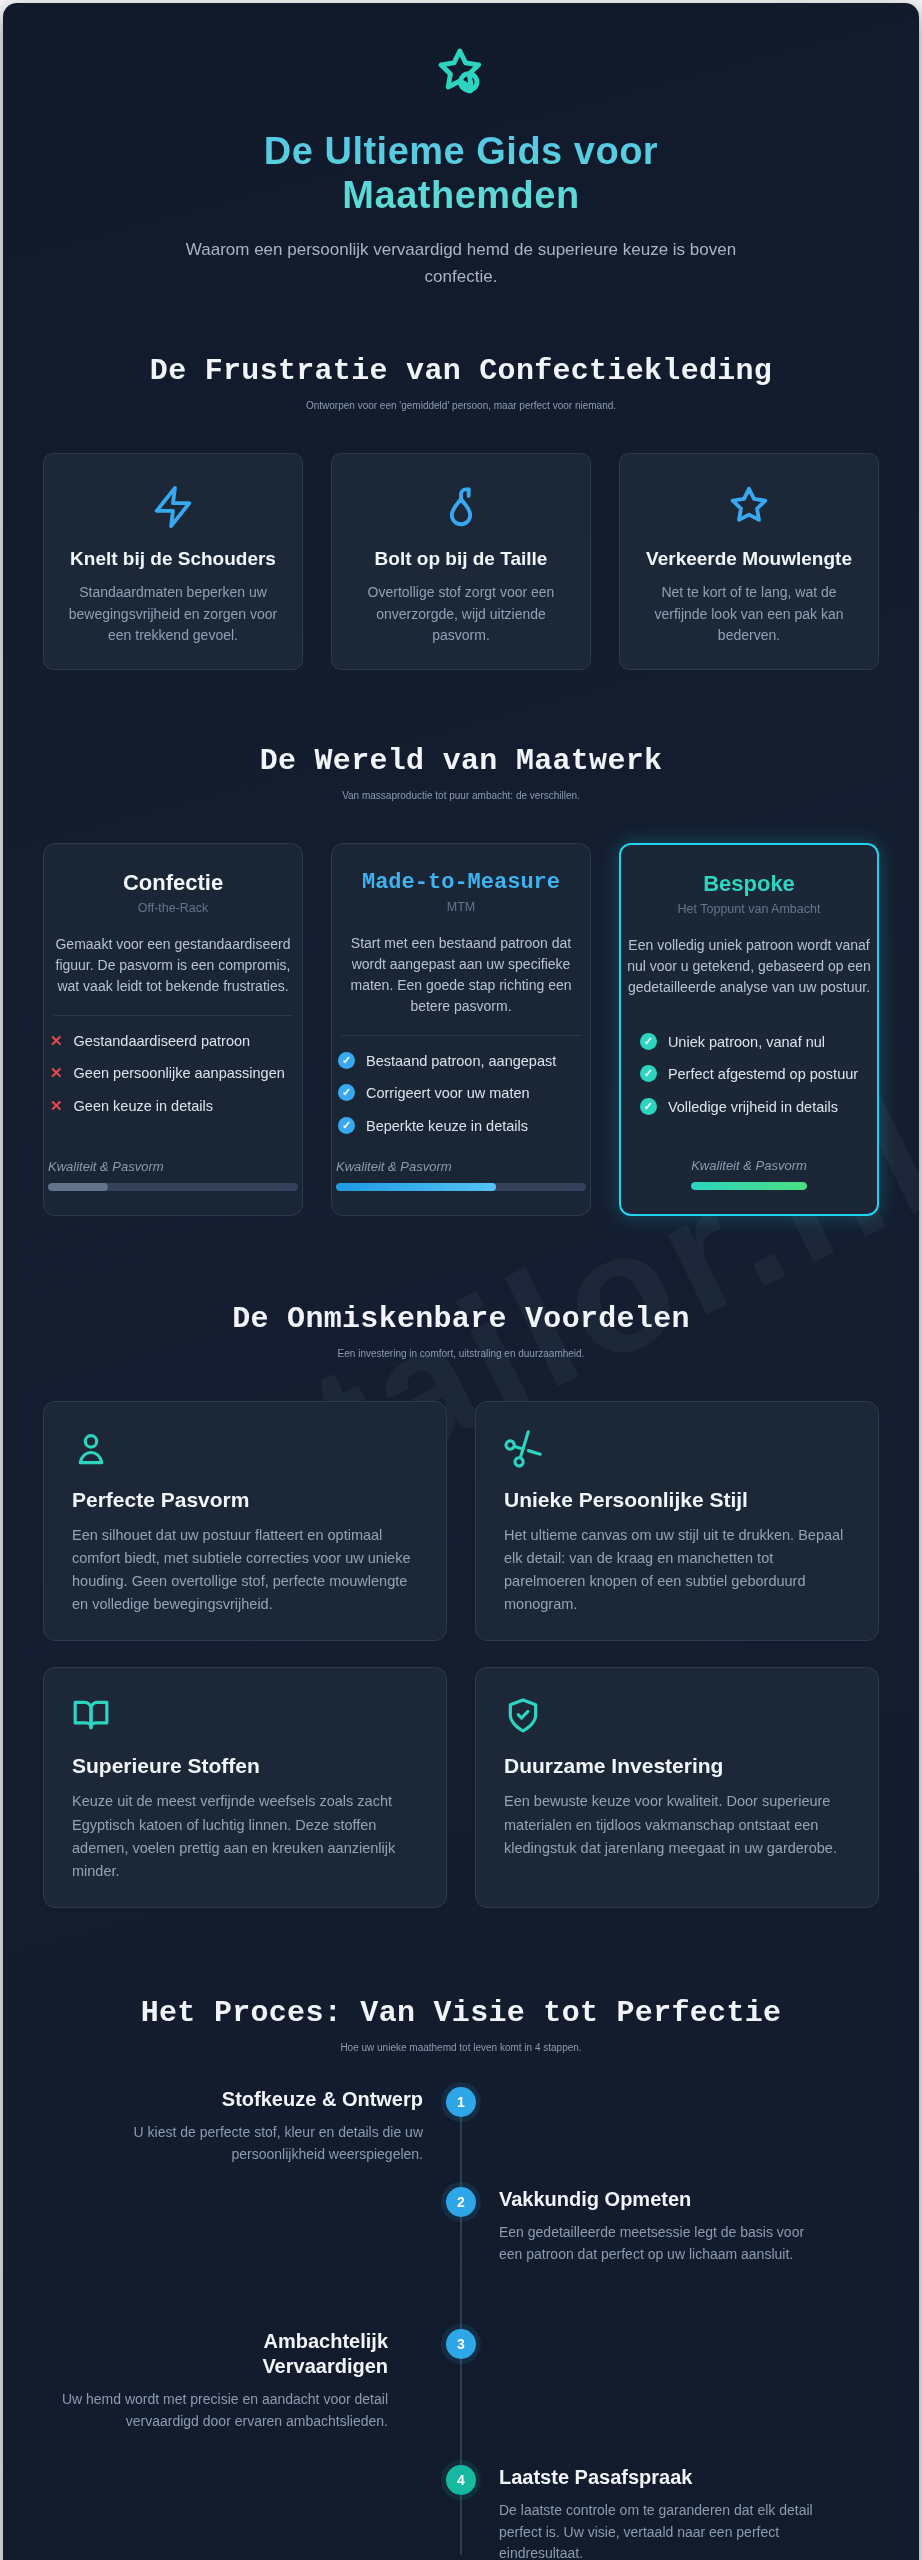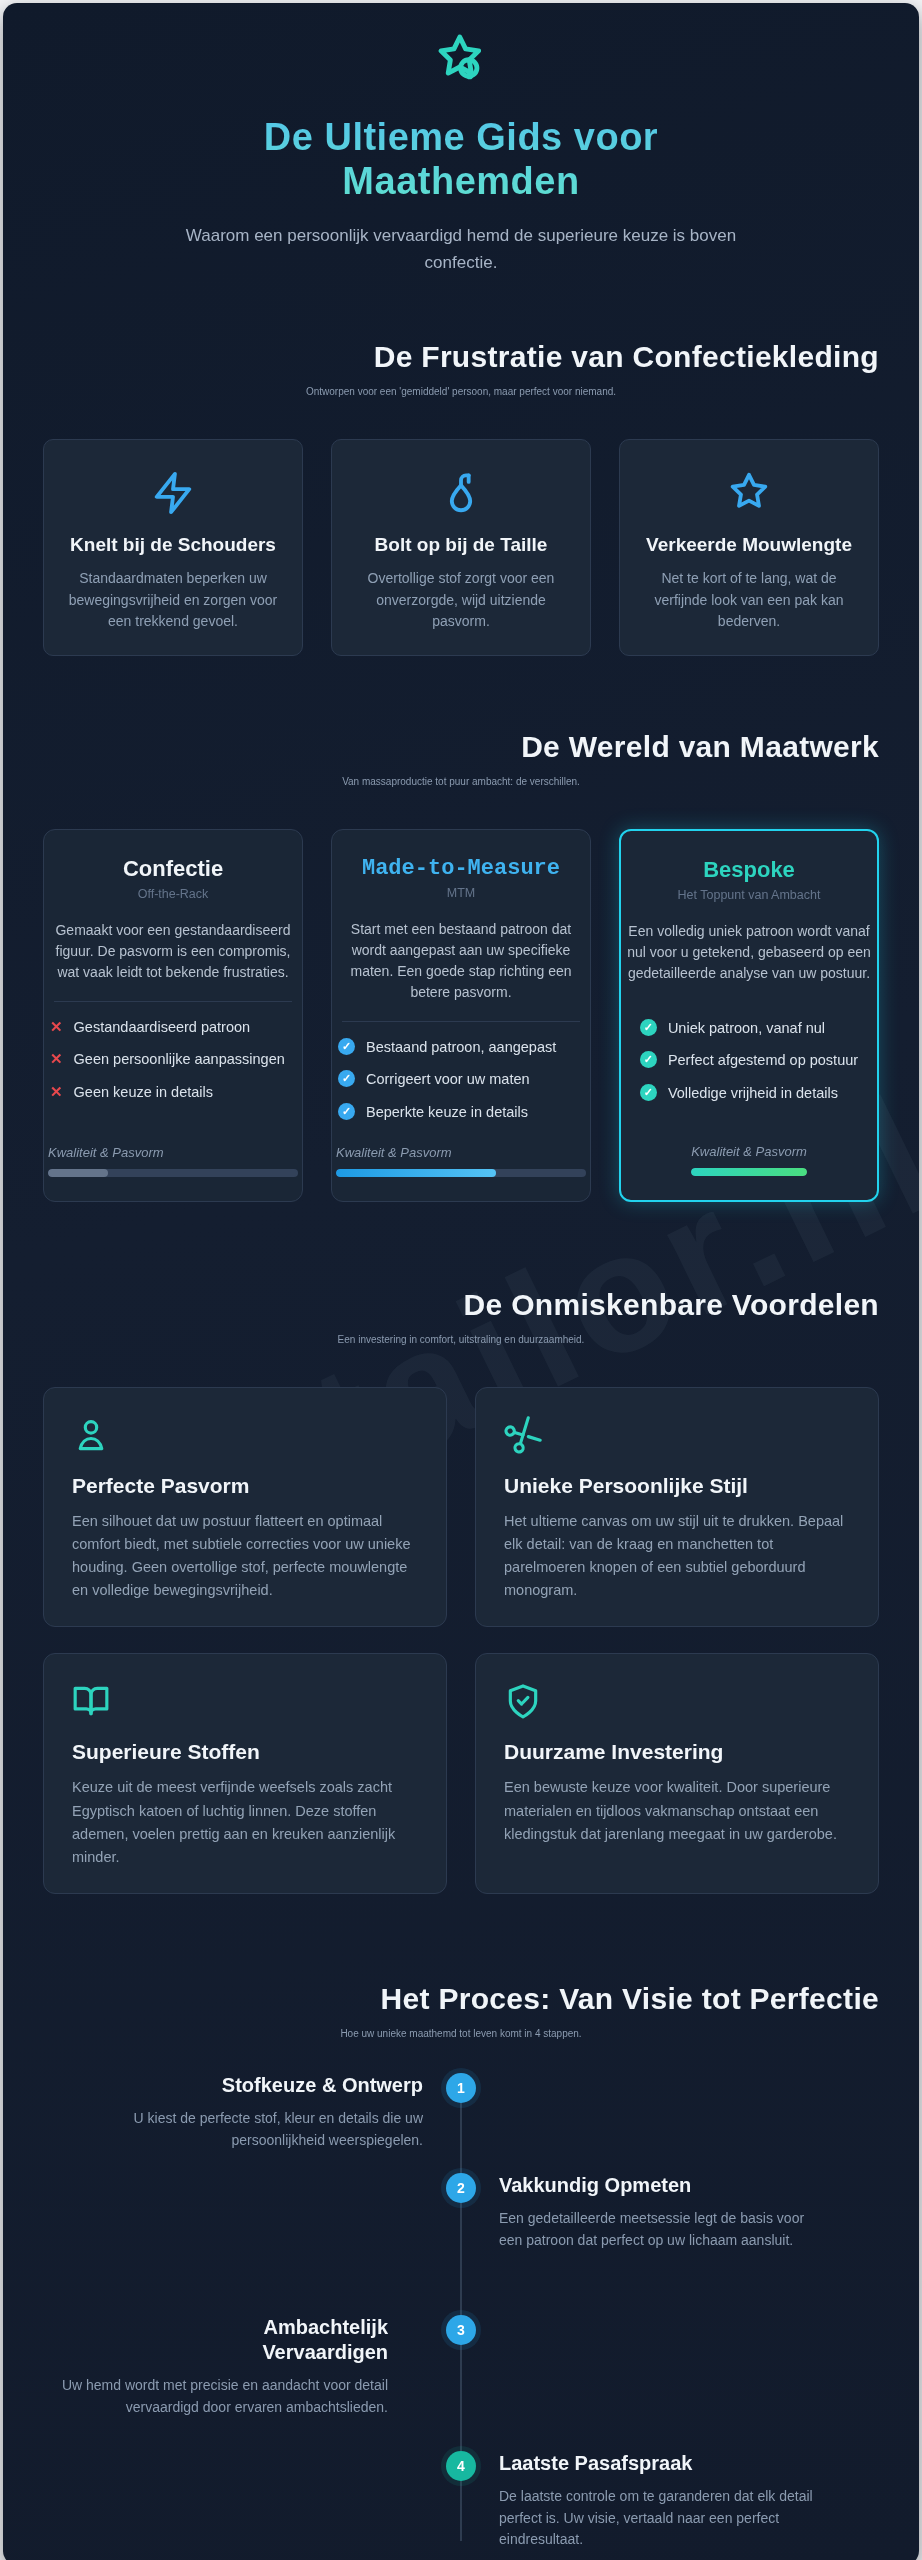--- a/index.html
+++ b/index.html
@@ -22,38 +22,38 @@
   .watermark {
     position:absolute; z-index:1; left:-60px; top:1255px;
     width:1100px; text-align:center;
     font-size:168px; font-weight:700; letter-spacing:8px; white-space:nowrap;
     color:rgba(148,163,184,0.07);
     transform:rotate(-26deg);
     pointer-events:none; user-select:none;
   }
 
   
-  .header { padding-top:28px; text-align:center; }
+  .header { padding-top:42px; text-align:center; }
   .header .hero-icon { display:block; margin:0 auto; }
   .main-title {
     margin:26px auto 0; font-size:38px; line-height:1.16; font-weight:800;
     letter-spacing:.5px; color:#52d3d8; max-width:620px;
   }
   @supports (-webkit-background-clip:text) {
     .main-title{
       background:linear-gradient(180deg,#54c6e8 0%,#5fdfd0 100%);
       -webkit-background-clip:text; background-clip:text;
       -webkit-text-fill-color:transparent;
     }
   }
   .main-sub { margin:20px auto 0; max-width:620px; font-size:17px; line-height:1.55; color:#a7b4c6; }
 
   
   .sec { padding:0 40px; }
-  .sec-title { text-align:right; font-size:30px; font-weight:800; color:#f1f5f9; letter-spacing:.3px; }
+  .sec-title { text-align:center; font-size:30px; font-weight:800; color:#f1f5f9; letter-spacing:.3px;font-family:Liberation Mono, monospace; }
   .sec-sub { text-align:center; margin-top:12px; font-size:10px; color:#8b9bb0; }
 
   
   .sec-frustratie { margin-top:64px; }
   .grid3 { display:grid; grid-template-columns:repeat(3,1fr); gap:28px; margin-top:42px; }
   .f-card {
     background:#1c2838; border:1px solid #2c3a50; border-radius:10px;
     padding:26px 20px 22px; text-align:center; min-height:178px;
   }
   .f-card .icon { display:block; margin:4px auto 18px; }

